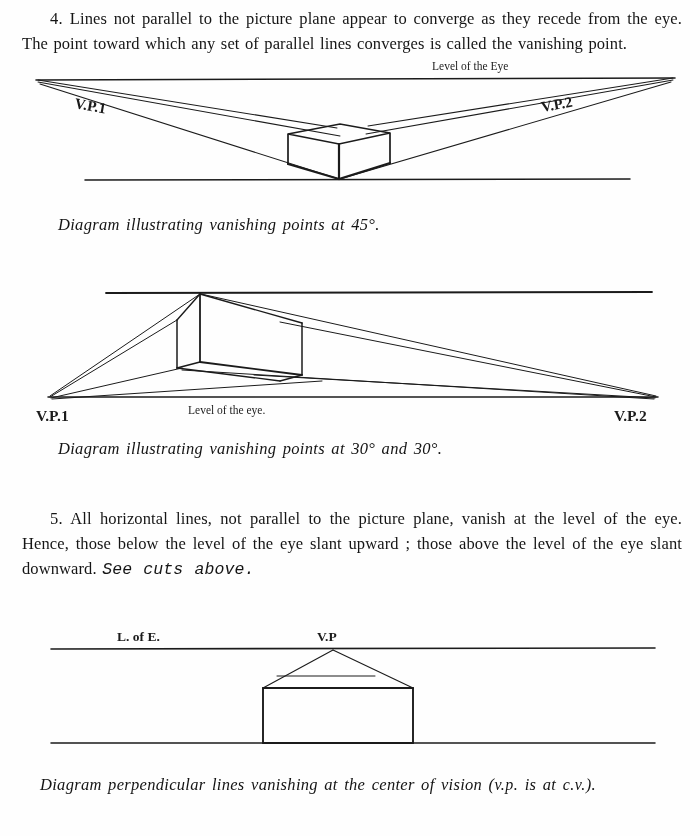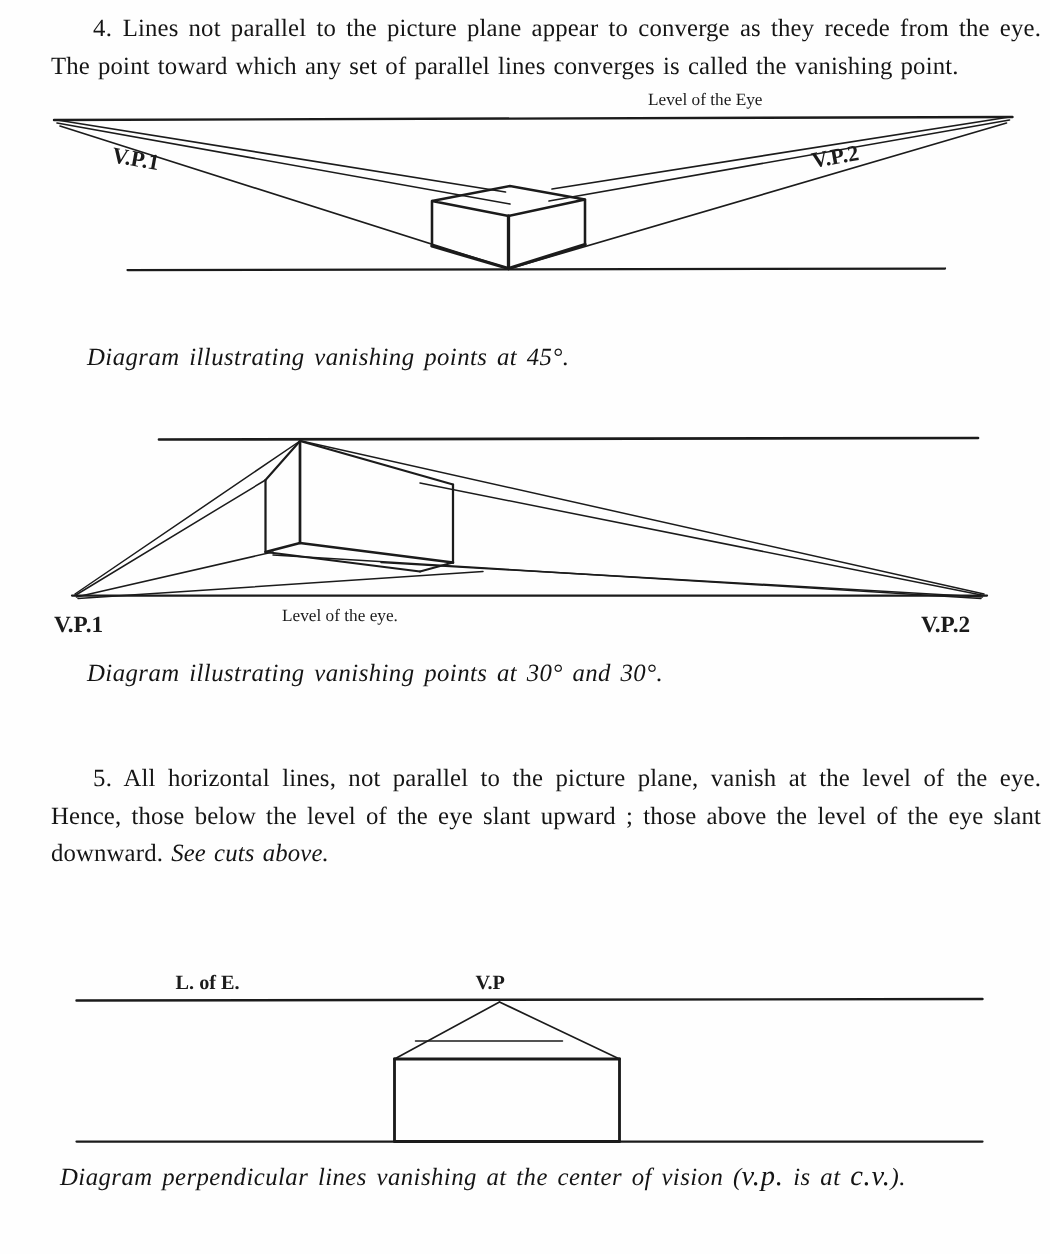--- a/index.html
+++ b/index.html
@@ -26,56 +26,55 @@
 
   
   .para {
     position: absolute;
     font-size: 16.5px;
     line-height: 25px;
     text-align: justify;
     color: #151515;
     letter-spacing: 0.1px;
     word-spacing: 1.2px;
-    margin-left: 12px;
   }
   .para .indent { display: inline-block; width: 28px; }
   .para .num { letter-spacing: 0.3px; }
-  .ital { font-style: italic; }
+  .ital { font-style: italic; font-family: Liberation Mono, monospace; }
 
   #para-4 { left: 22px; top: 6px;  width: 660px; }
   #para-5 { left: 22px; top: 506px; width: 660px; }
   #para-6 { left: 22px; top: 586px; width: 660px; }
 
   
   .caption {
     position: absolute;
     font-style: italic;
     font-size: 16.5px;
     line-height: 26px;
     color: #141414;
     letter-spacing: 0.3px;
     word-spacing: 2px;
   }
-  #caption-1 { left: 58px; top: 225px; text-align: center; }
+  #caption-1 { left: 58px; top: 212px; text-align: center; }
   #caption-2 { left: 58px; top: 436px; }
   #caption-3 { left: 40px; top: 772px; width: 650px; }
   .smallcaps {
     font-style: italic;
-    font-size: 19px;
+    font-size: 16px;
     letter-spacing: 0.5px;
   }
 
   
   .figure {
     position: absolute;
   }
   #figure-1 { left: 30px; top: 60px;  width: 650px; height: 135px; }
   #figure-2 { left: 22px; top: 280px; width: 660px; height: 150px; }
-  #figure-3 { left: 45px; top: 648px; width: 615px; height: 120px; text-align: right; }
+  #figure-3 { left: 45px; top: 630px; width: 615px; height: 120px; text-align: right; }
 
   .figure svg { display: block; overflow: visible; }
 
   .fig-label {
     font-family: "Liberation Serif", "DejaVu Serif", serif;
     font-weight: 700;
     fill: #1b1b1b;
   }
   .fig-label-plain {
     font-family: "Liberation Serif", "DejaVu Serif", serif;

